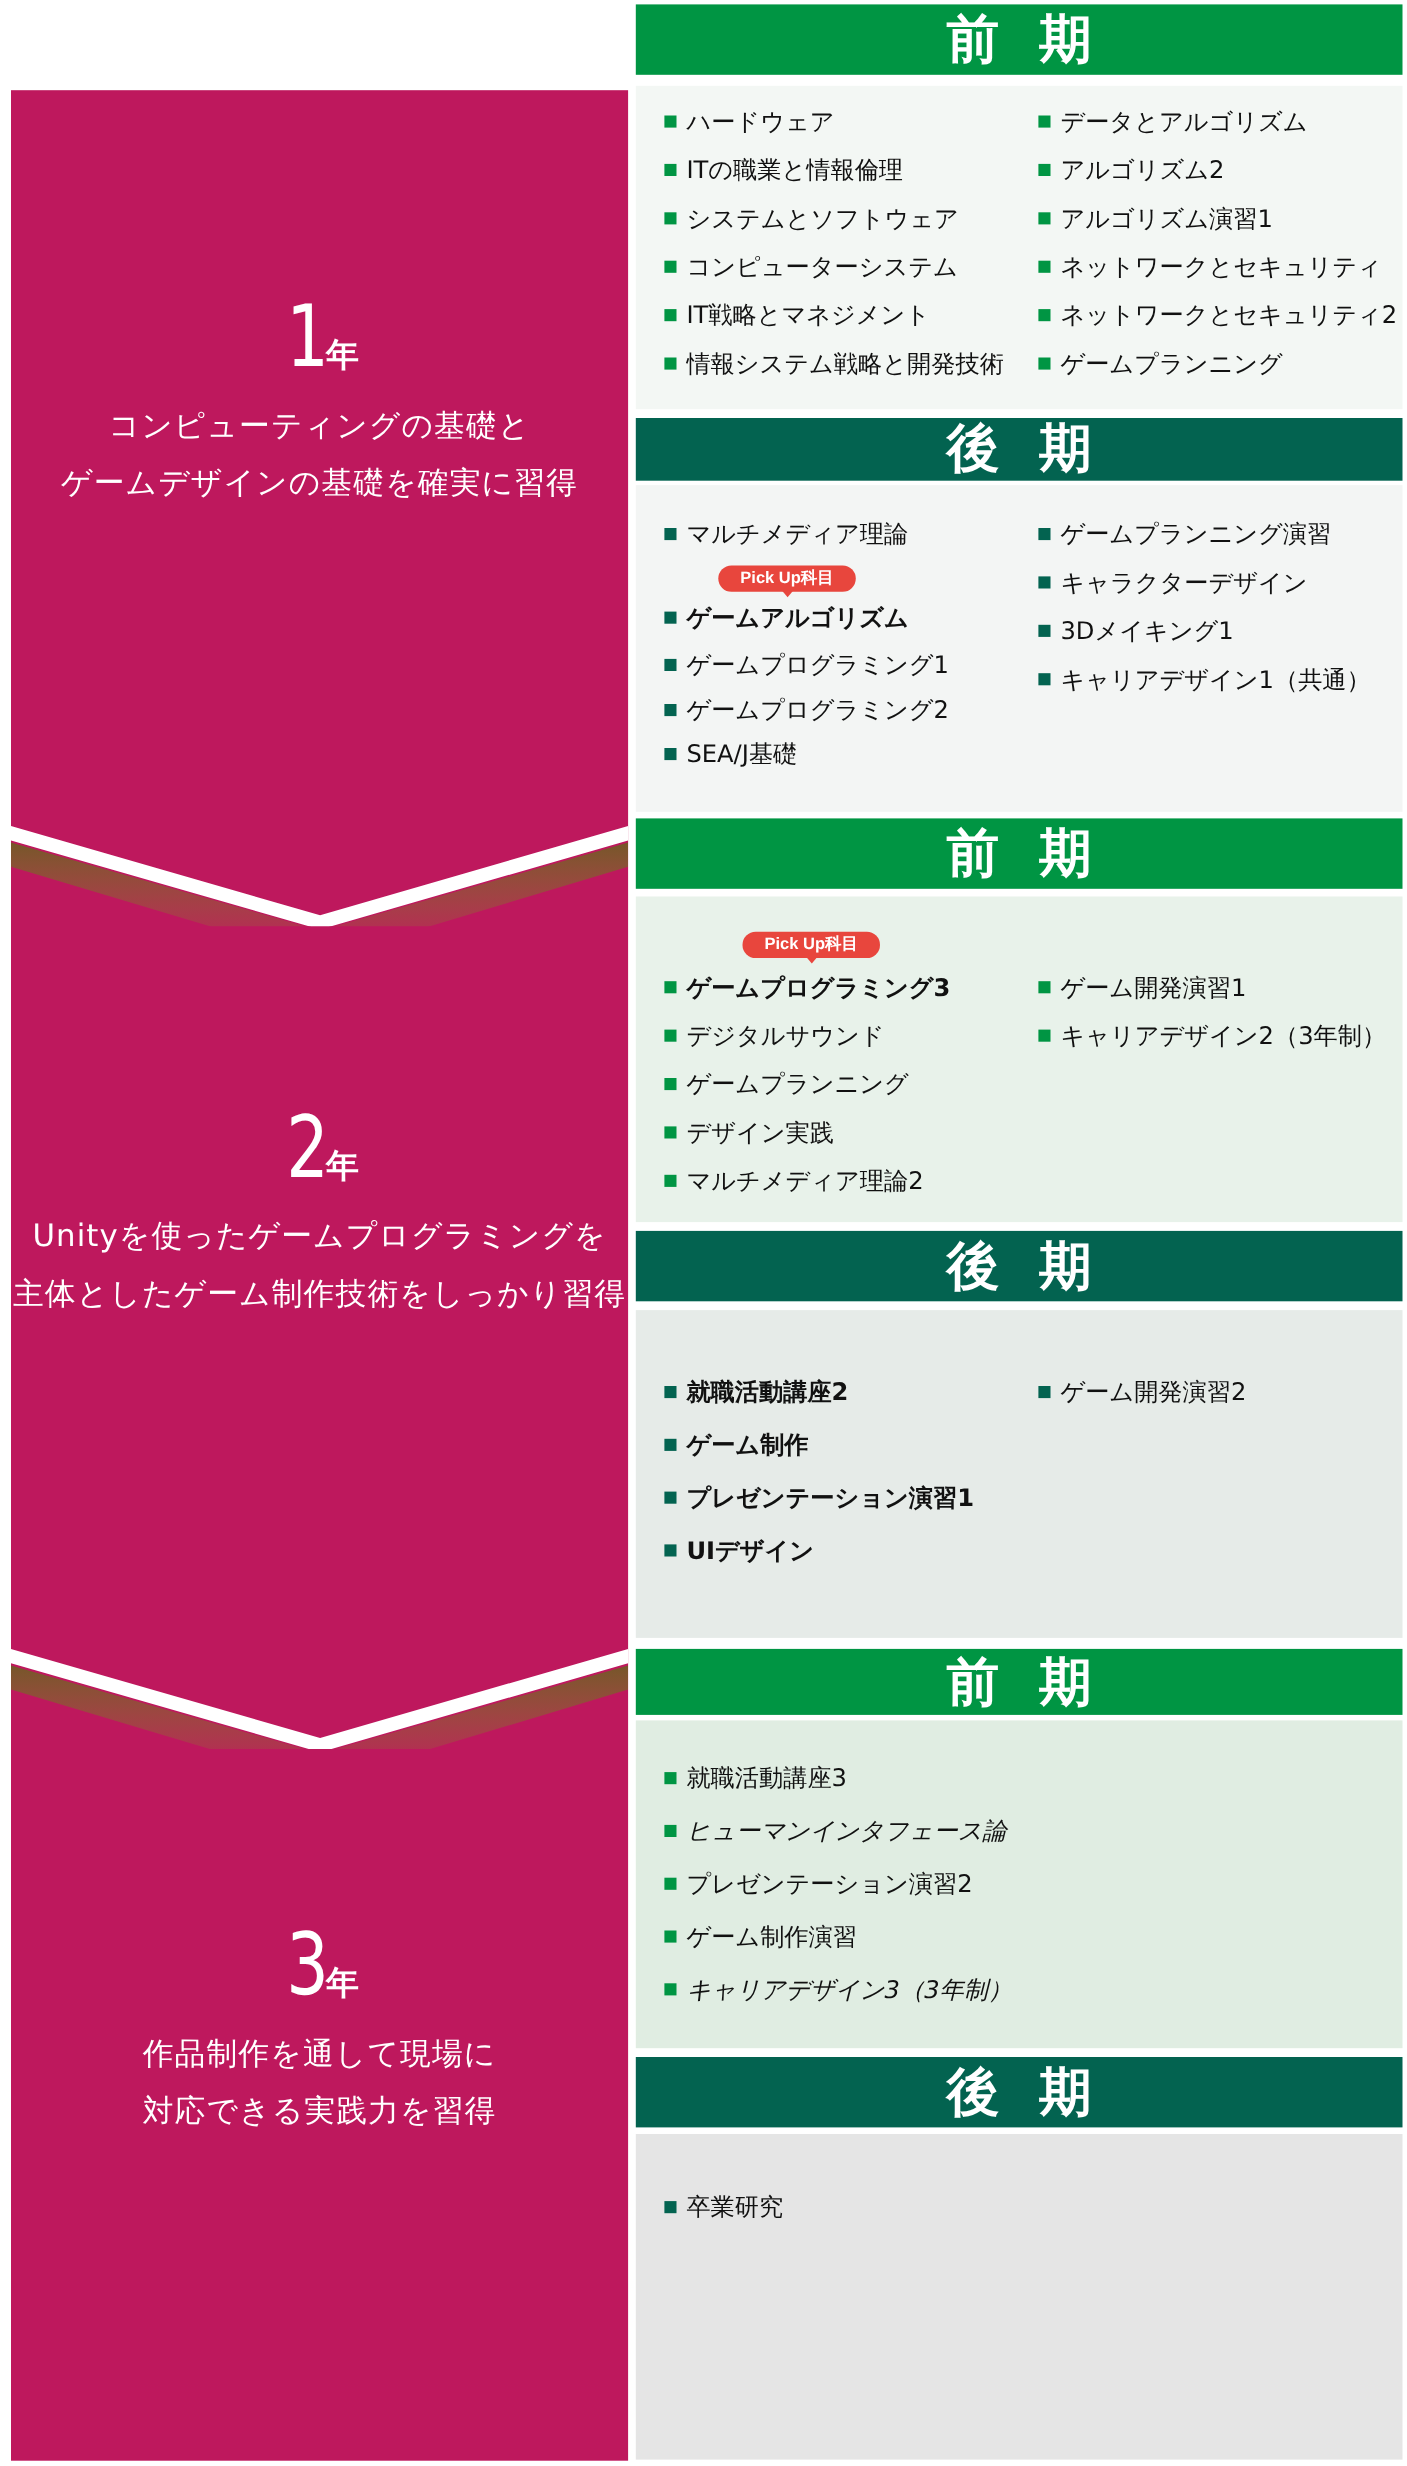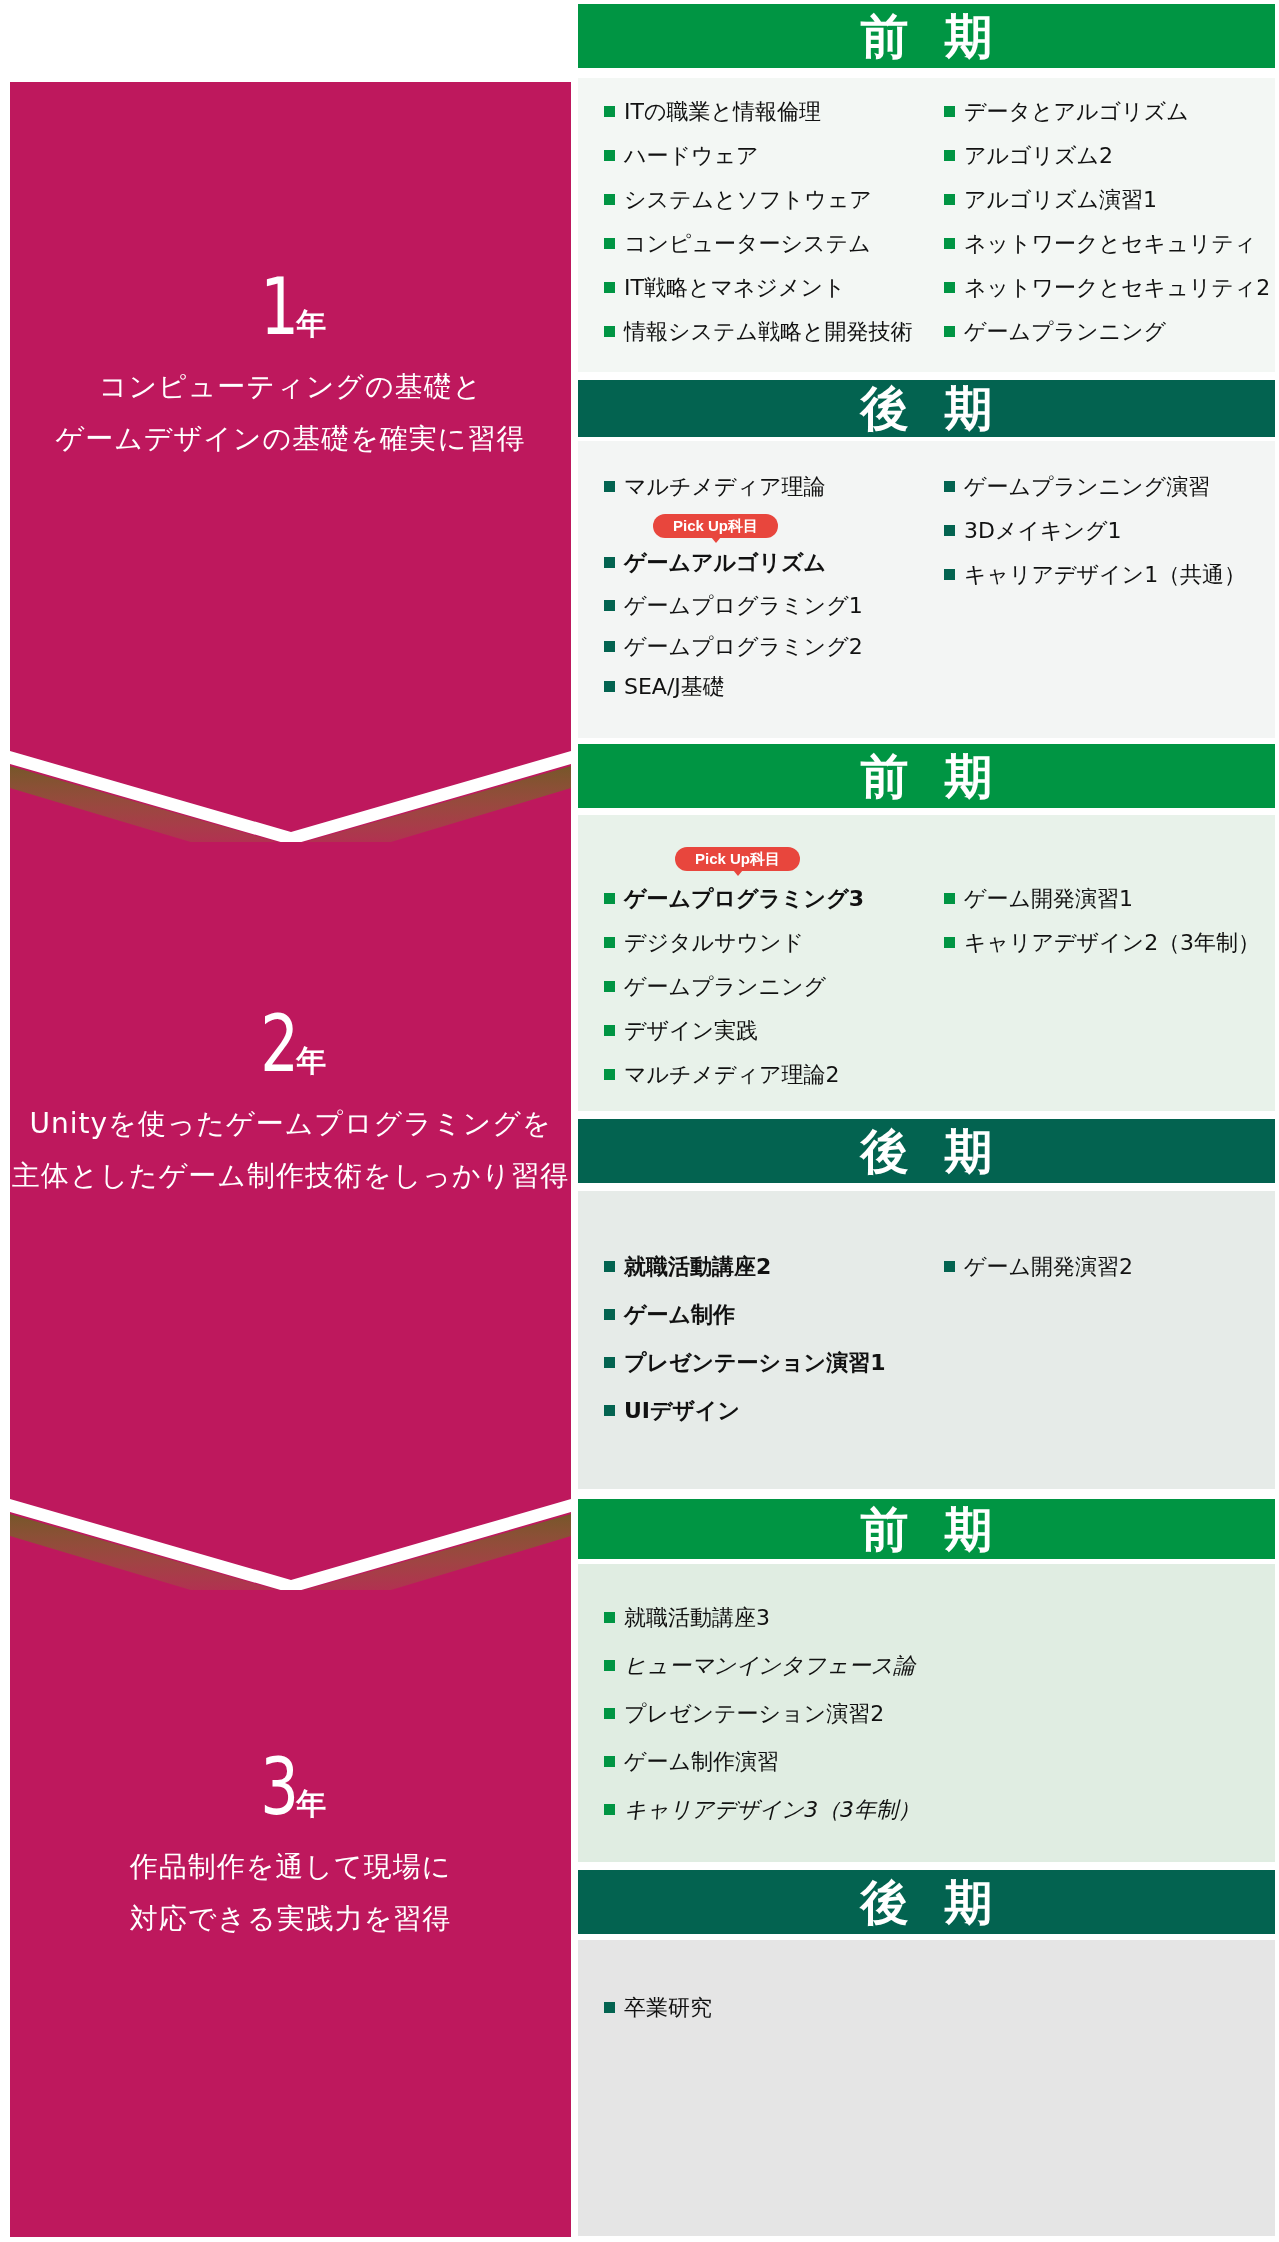--- a/index.html
+++ b/index.html
@@ -82,22 +82,22 @@
       <div>作品制作を通して現場に</div>
       <div>対応できる実践力を習得</div>
     </div>
   </div>
 </div>
 
 <div class="sem-bar zenki" style="top:4px;height:64px;line-height:64px;">前期</div>
 <div class="sem-box zenki-box" style="top:78px;height:294px;background:#f3f7f4;">
   <div class="course-grid" style="top:12px;">
     <div class="col" style="left:0;">
+      <div class="course"><span class="bullet"></span><span>ハードウェア</span></div>
       <div class="course"><span class="bullet"></span><span>ITの職業と情報倫理</span></div>
-      <div class="course"><span class="bullet"></span><span>ハードウェア</span></div>
       <div class="course"><span class="bullet"></span><span>システムとソフトウェア</span></div>
       <div class="course"><span class="bullet"></span><span>コンピューターシステム</span></div>
       <div class="course"><span class="bullet"></span><span>IT戦略とマネジメント</span></div>
       <div class="course"><span class="bullet"></span><span>情報システム戦略と開発技術</span></div>
     </div>
     <div class="col" style="left:340px;">
       <div class="course"><span class="bullet"></span><span>データとアルゴリズム</span></div>
       <div class="course"><span class="bullet"></span><span>アルゴリズム2</span></div>
       <div class="course"><span class="bullet"></span><span>アルゴリズム演習1</span></div>
       <div class="course"><span class="bullet"></span><span>ネットワークとセキュリティ</span></div>
@@ -115,20 +115,21 @@
       <div style="height:32px;position:relative;">
         <span class="badge" style="left:49px;top:5px;">Pick Up科目</span>
       </div>
       <div class="course pick"><span class="bullet"></span><span>ゲームアルゴリズム</span></div>
       <div class="course" style="height:42px;line-height:42px;"><span class="bullet"></span><span>ゲームプログラミング1</span></div>
       <div class="course" style="height:40px;line-height:40px;"><span class="bullet"></span><span>ゲームプログラミング2</span></div>
       <div class="course" style="height:40px;line-height:40px;"><span class="bullet"></span><span>SEA/J基礎</span></div>
     </div>
     <div class="col" style="left:340px;">
       <div class="course"><span class="bullet"></span><span>ゲームプランニング演習</span></div>
+      <div class="course"><span class="bullet"></span><span>キャラクターデザイン</span></div>
       <div class="course"><span class="bullet"></span><span>3Dメイキング1</span></div>
       <div class="course"><span class="bullet"></span><span>キャリアデザイン1（共通）</span></div>
     </div>
   </div>
 </div>
 
 <div class="sem-bar zenki" style="top:744px;height:64px;line-height:64px;">前期</div>
 <div class="sem-box zenki-box" style="top:815px;height:296px;background:#e8f2ea;">
   <div class="course-grid" style="top:30px;">
     <div class="col" style="left:0;">

